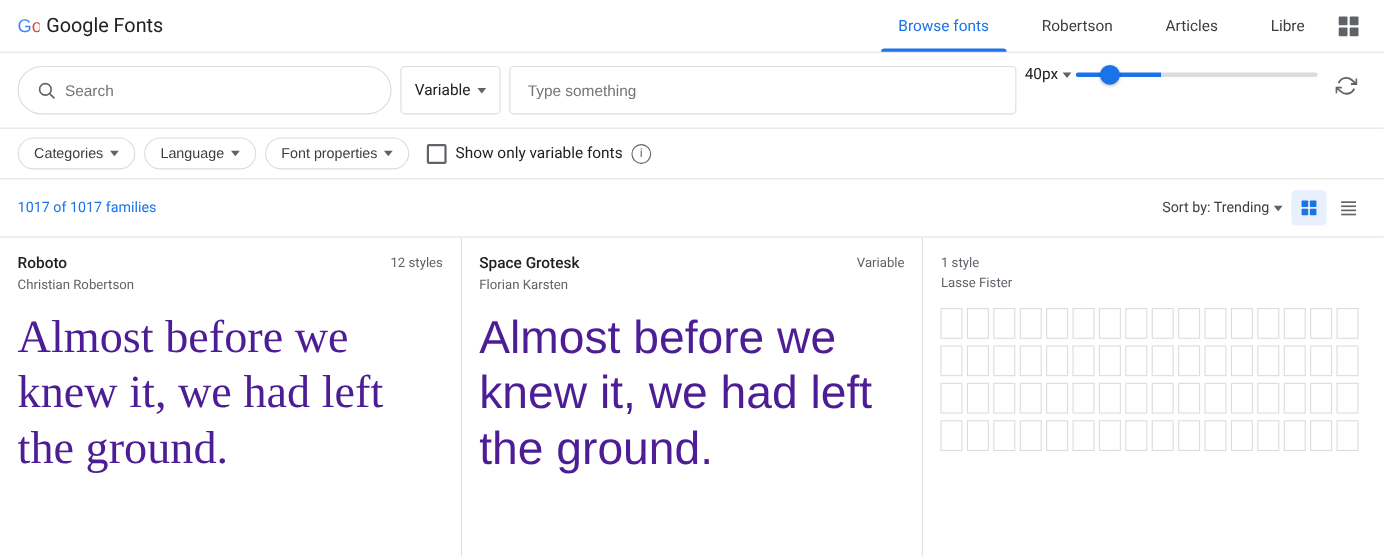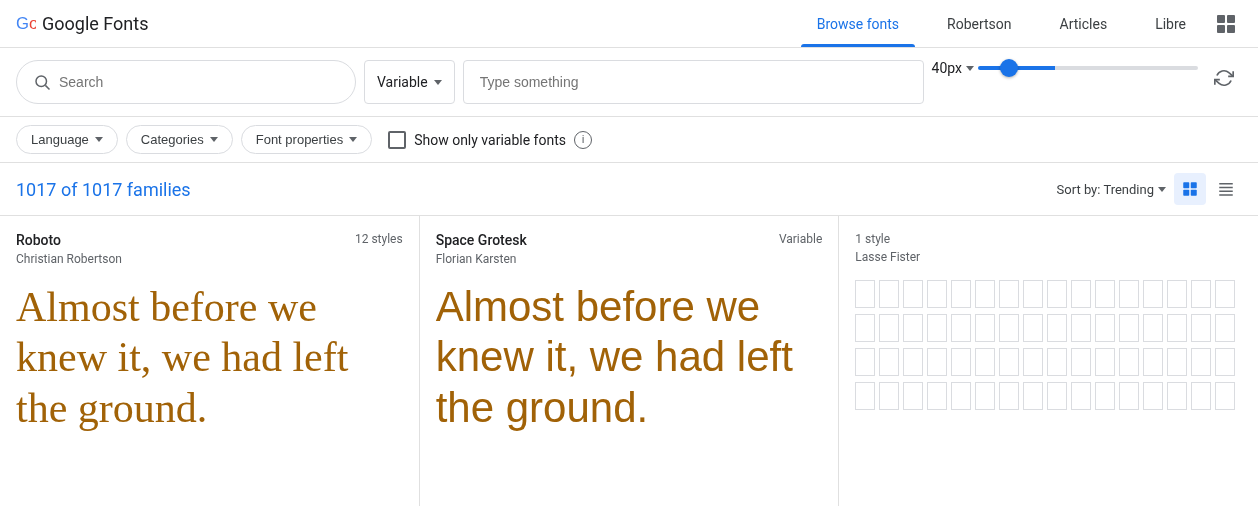--- a/index.html
+++ b/index.html
@@ -242,21 +242,21 @@
     }
 
     
     .results-row {
       display: flex;
       align-items: center;
       justify-content: space-between;
       padding: 10px 16px;
     }
     .results-count {
-      font-size: 18px;
+      font-size: 13px;
       color: #1a73e8;
     }
     .sort-controls {
       display: flex;
       align-items: center;
       gap: 8px;
     }
     .sort-by {
       font-size: 13px;
       color: #3c4043;
@@ -314,21 +314,21 @@
       color: #5f6368;
     }
     .font-author {
       font-size: 12px;
       color: #5f6368;
       margin-bottom: 16px;
     }
     .font-preview {
       font-size: 42px;
       line-height: 1.2;
-      color: #a16207;
+      color: #4c1d95;
     }
     .font-preview.roboto { font-family: 'Times New Roman', serif; font-weight: 400; }
     .font-preview.space { font-family: 'Helvetica Neue', Arial, sans-serif; font-weight: 400; }
 
     
     .barcode-preview {
       display: flex;
       flex-direction: column;
       gap: 6px;
       margin-top: 8px;
@@ -405,26 +405,26 @@
     <svg width="20" height="20" viewBox="0 0 24 24" fill="none" stroke="#5f6368" stroke-width="2">
       <path d="M23 4v6h-6"></path>
         <path d="M1 20v-6h6"></path>
         <path d="M3.51 9a9 9 0 0114.36-3.36L23 10M1 14l5.13 4.36A9 9 0 0020.49 15"></path>
     </svg>
   </button>
 </div>
 
 <div class="filter-row">
   <button class="filter-btn">
-    <span>Language</span>
+    <span>Categories</span>
     <div class="chevron-down"></div>
   </button>
 
   <button class="filter-btn">
-    <span>Categories</span>
+    <span>Language</span>
     <div class="chevron-down"></div>
   </button>
 
   <button class="filter-btn">
     <span>Font properties</span>
     <div class="chevron-down"></div>
   </button>
 
   <div class="variable-check-group">
     <div class="checkbox-box"></div>

